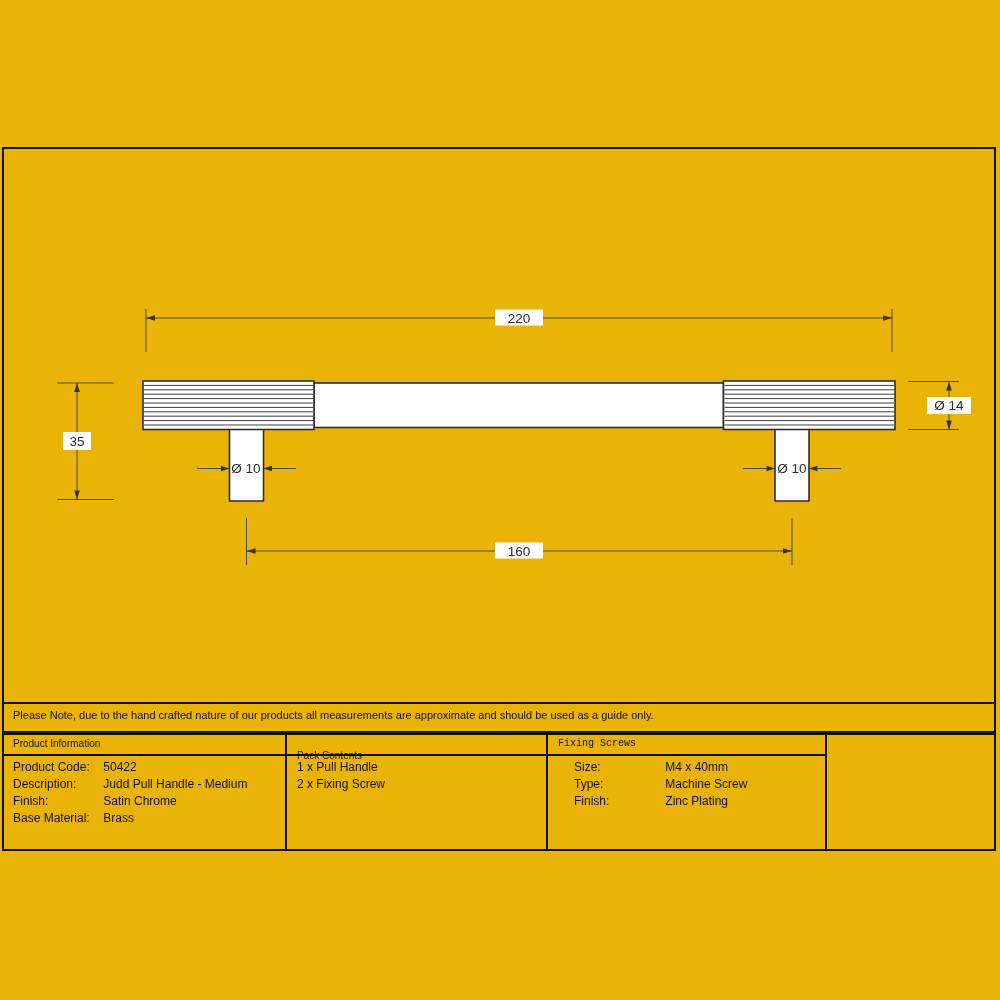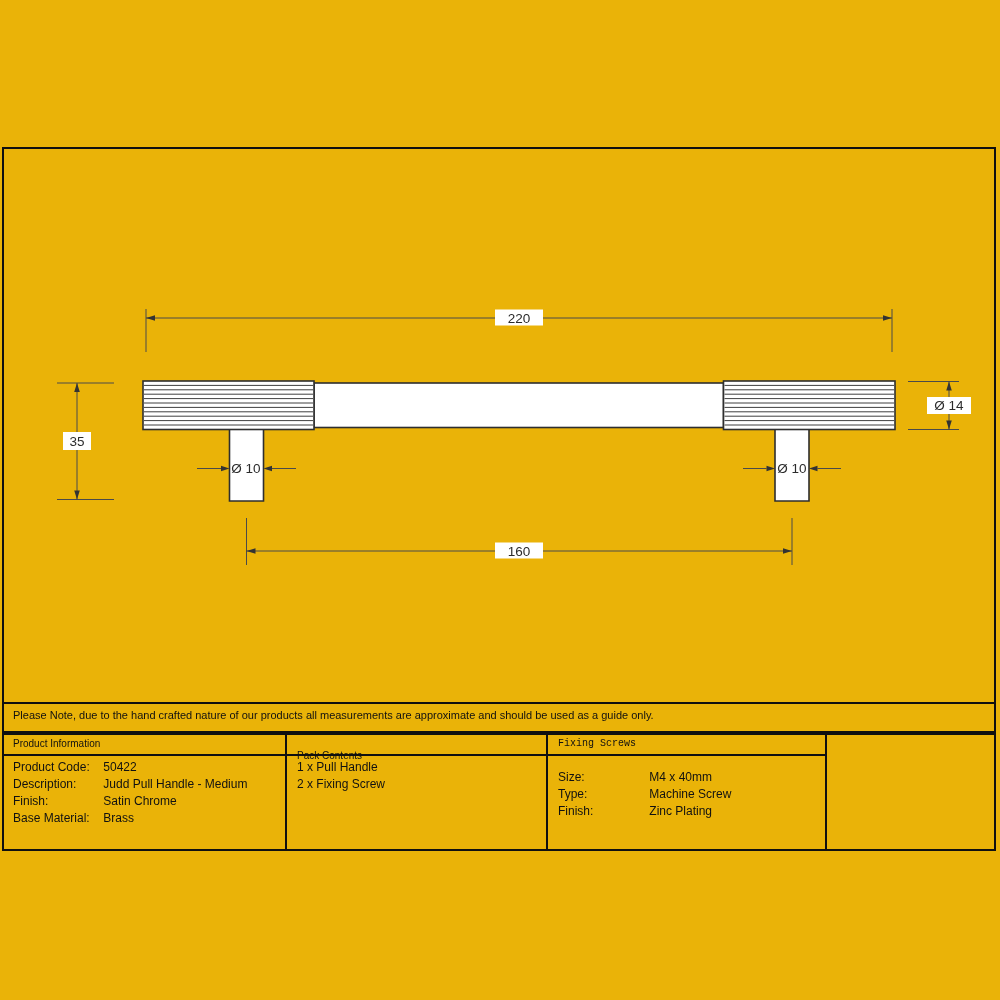--- a/index.html
+++ b/index.html
@@ -150,21 +150,21 @@
       <span class="lbl">Base Material:</span>
       <span>Brass</span>
     </div>
   </div>
 
   <div class="abs cell-text" style="left:297px;top:759px;">
     <div>1 x Pull Handle</div>
     <div>2 x Fixing Screw</div>
   </div>
 
-  <div class="abs cell-text" style="left:558px;top:759px;margin-top:10px;">
+  <div class="abs cell-text" style="left:574px;top:759px;">
     <div class="trow3">
       <span class="lbl">Size:</span>
       <span>M4 x 40mm</span>
     </div>
     <div class="trow3">
       <span class="lbl">Type:</span>
       <span>Machine Screw</span>
     </div>
     <div class="trow3">
       <span class="lbl">Finish:</span>

